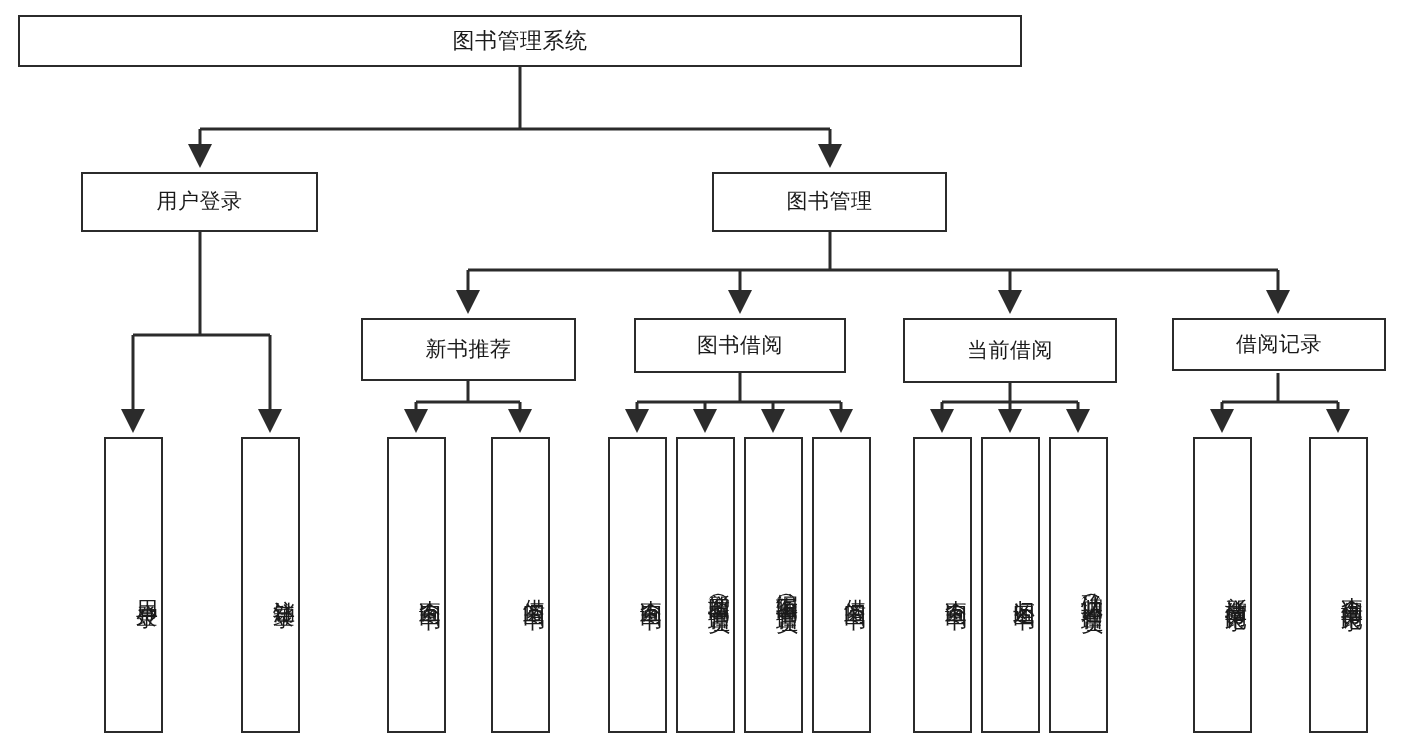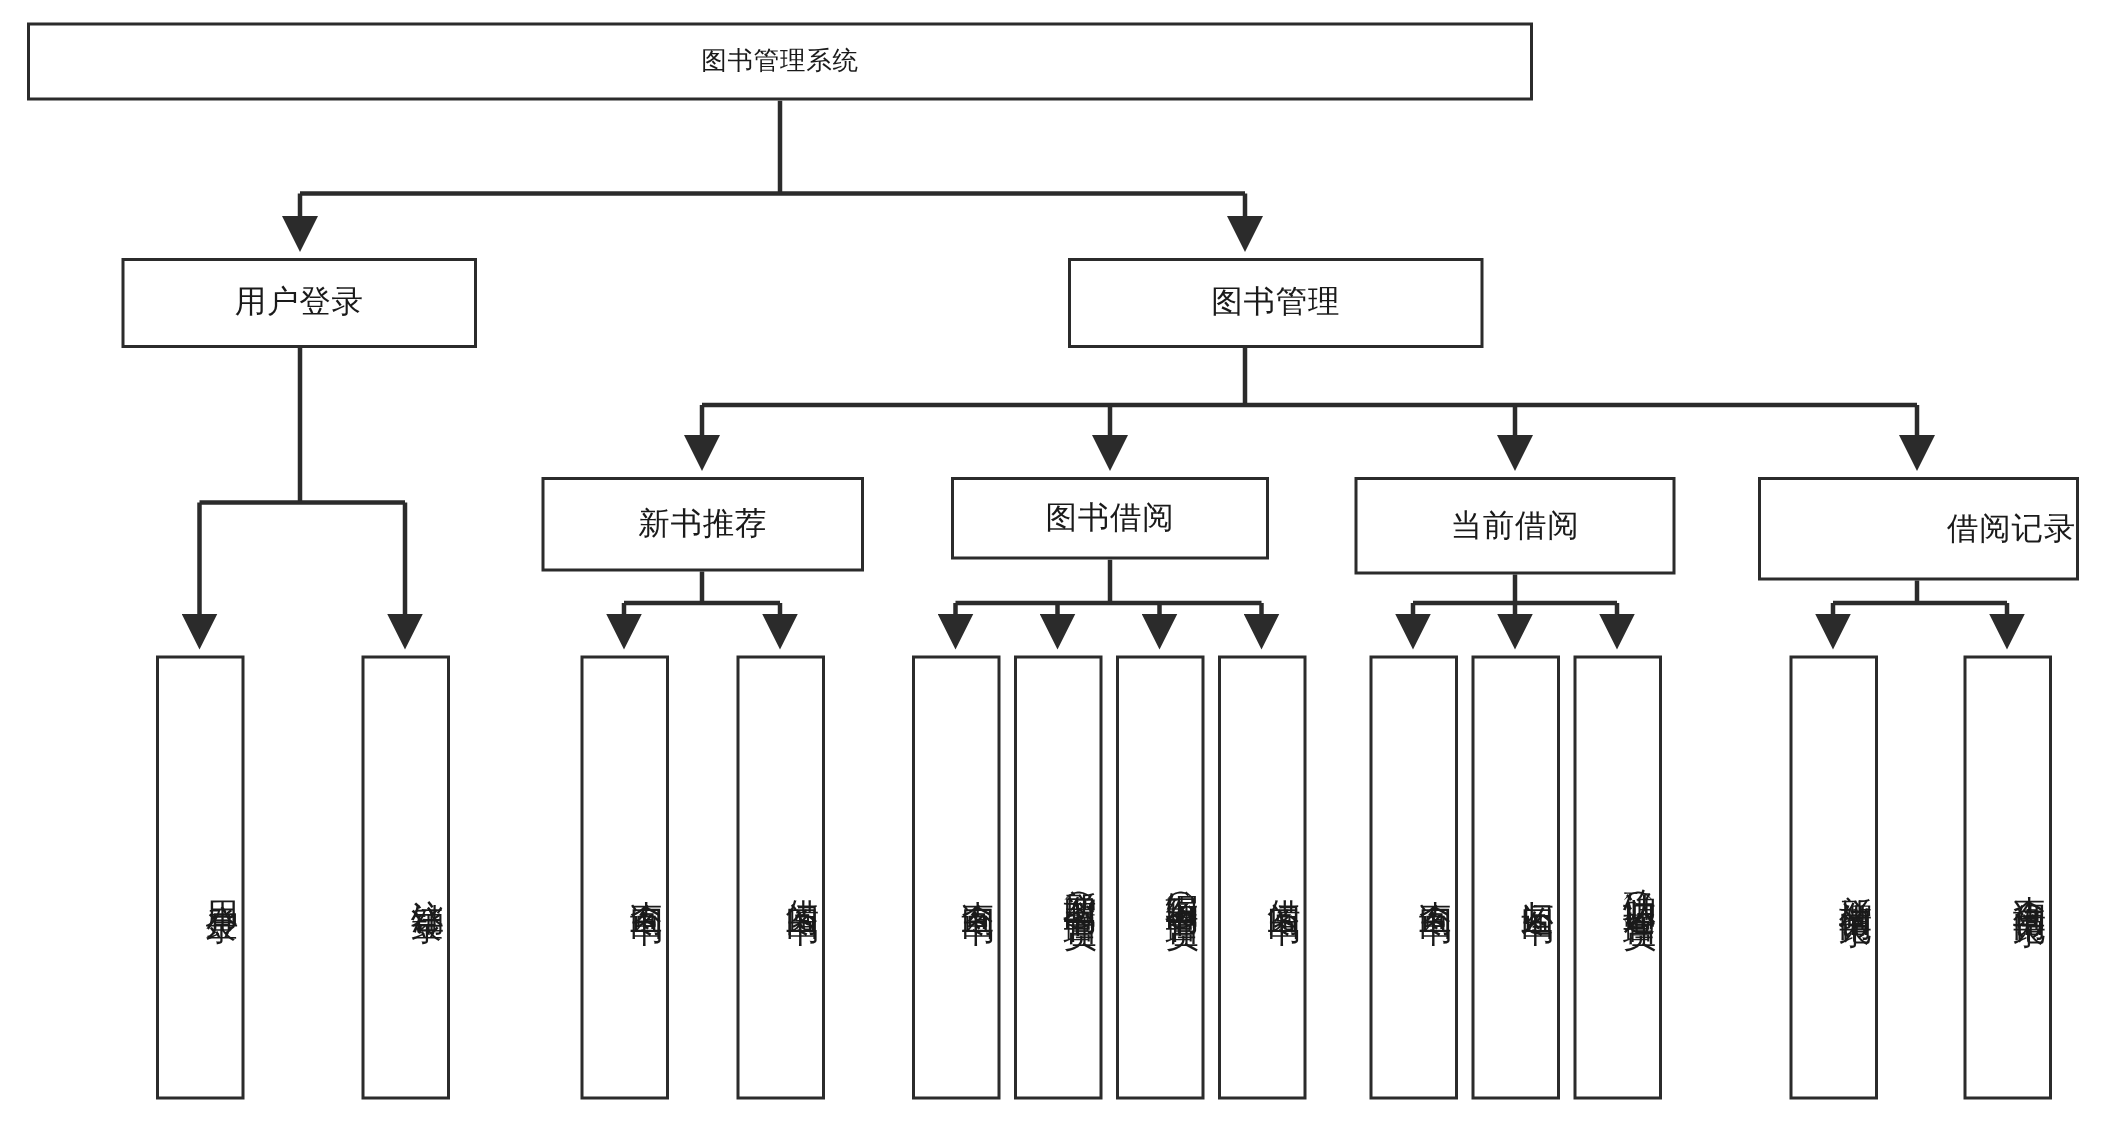--- a/index.html
+++ b/index.html
@@ -38,21 +38,21 @@
     color: #1a1a1a;
     font-family: "DejaVu Sans", "Liberation Sans", sans-serif;
   }
   .node.horiz {
     font-size: 21px;
     line-height: 1.2;
     letter-spacing: 0.5px;
     white-space: nowrap;
   }
   .node.root {
-    font-size: 17px;
+    font-size: 22px;
   }
   
   .node.vert {
     writing-mode: vertical-rl;
     text-orientation: upright;
     font-size: 22px;
     line-height: 1.25;
     letter-spacing: 3px;
     padding-top: 6px;
     align-items: flex-start;
@@ -131,34 +131,34 @@
     </g>
   </svg>
 
   <div class="node horiz root" style="left:18px; top:15px; width:1004px; height:52px;">
     <span>图书管理系统</span>
   </div>
 
   <div class="node horiz" style="left:81px; top:172px; width:237px; height:60px;">
     <span>用户登录</span>
   </div>
-  <div class="node horiz" style="left:712px; top:172px; width:277px; height:60px;">
+  <div class="node horiz" style="left:712px; top:172px; width:235px; height:60px;">
     <span>图书管理</span>
   </div>
 
   <div class="node horiz" style="left:361px; top:318px; width:215px; height:63px;">
     <span>新书推荐</span>
   </div>
   <div class="node horiz" style="left:634px; top:318px; width:212px; height:55px;">
     <span>图书借阅</span>
   </div>
   <div class="node horiz" style="left:903px; top:318px; width:214px; height:65px;">
     <span>当前借阅</span>
   </div>
-  <div class="node horiz" style="left:1172px; top:318px; width:214px; height:69px;justify-content:flex-end;">
+  <div class="node horiz" style="left:1172px; top:318px; width:214px; height:53px;">
     <span>借阅记录</span>
   </div>
 
   <div class="node vert" style="left:104px; top:437px; width:59px; height:296px;">
     <span class="vlabel">用户登录</span>
   </div>
   <div class="node vert" style="left:241px; top:437px; width:59px; height:296px;">
     <span class="vlabel">注销登录</span>
   </div>
 

